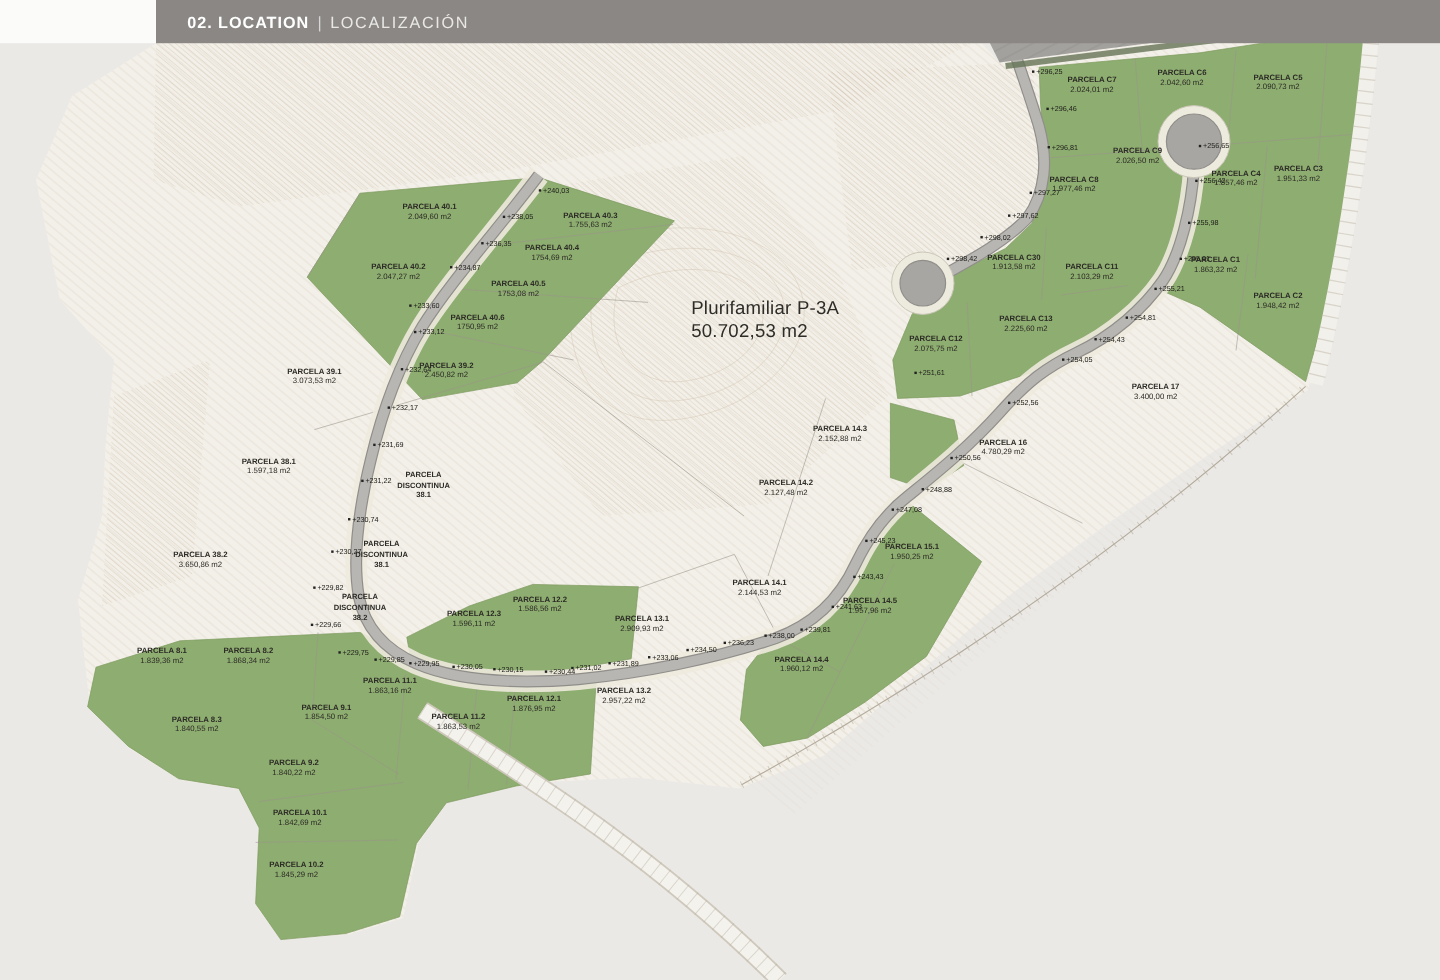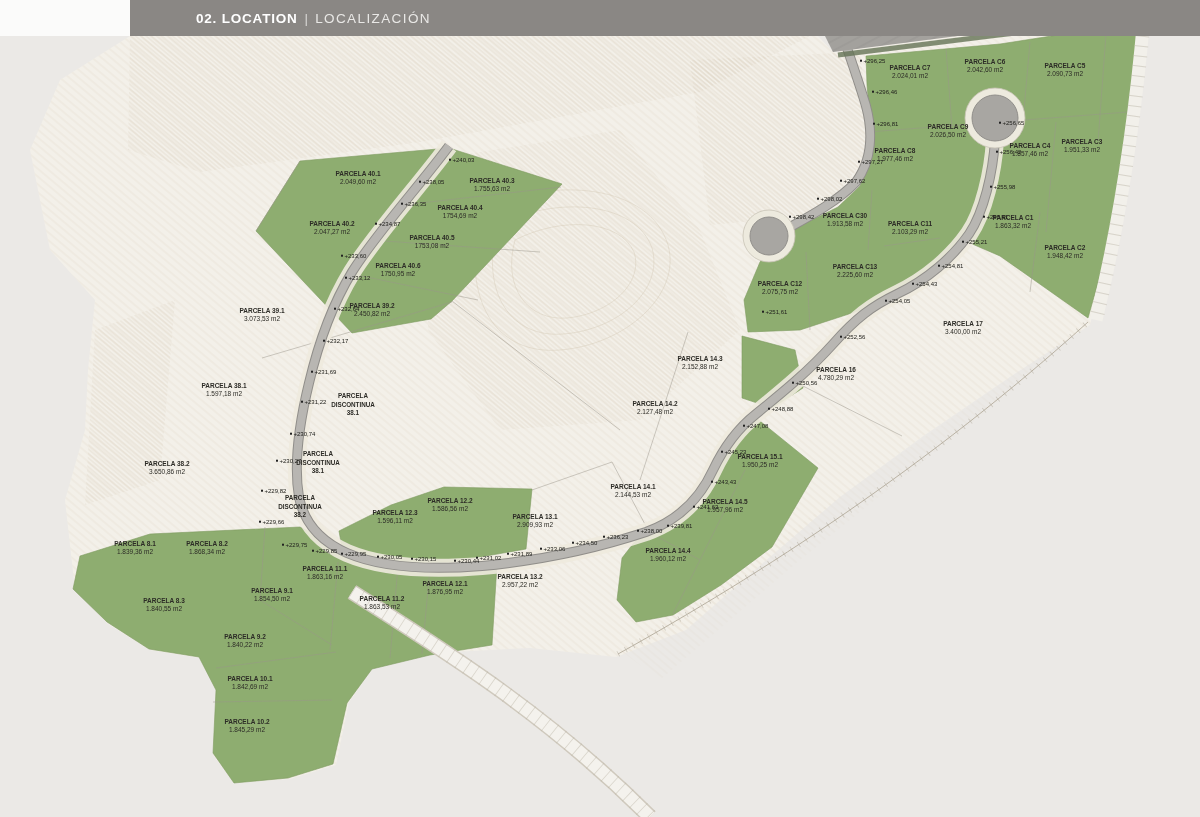--- a/index.html
+++ b/index.html
@@ -8,21 +8,21 @@
     --c-text:#2c2b26; --c-bar:#8a8784;
   }
   html,body{margin:0;padding:0;background:#fff;}
   #stage{position:relative;width:1200px;height:817px;overflow:hidden;
          background:var(--c-bg);font-family:"Liberation Sans",sans-serif;}
   #plan-svg{position:absolute;left:0;top:0;}
   
   #corner{position:absolute;left:0;top:0;width:130px;height:36px;background:#fbfbfa;z-index:6;}
   #topbar{position:absolute;left:130px;top:0;right:0;height:36px;background:var(--c-bar);
           display:flex;align-items:center;padding-left:26px;box-sizing:border-box;z-index:6;}
-  #topbar .t1{color:#ffffff;font-size:13.5px;font-weight:700;letter-spacing:.8px;margin-left:40px;}
+  #topbar .t1{color:#ffffff;font-size:13.5px;font-weight:700;letter-spacing:.8px;}
   #topbar .sep{color:#d8d7d5;font-size:13.5px;margin:0 7px;font-weight:400;}
   #topbar .t2{color:#e9e8e6;font-size:13.5px;font-weight:400;letter-spacing:1.4px;}
   
   #labels{position:absolute;left:0;top:0;width:1200px;height:817px;z-index:4;pointer-events:none;}
   .plbl{position:absolute;transform:translate(-50%,-50%);text-align:center;color:var(--c-text);
         font-size:6.5px;line-height:1.3;white-space:nowrap;}
   .plbl .nm{font-weight:700;display:block;}
   .plbl .ar{font-weight:400;display:block;}
   .dlbl{font-size:6.3px;font-weight:700;line-height:1.35;}
   .emk{position:absolute;transform:translate(-1px,-55%);font-size:6px;font-weight:500;
@@ -136,20 +136,24 @@
     </g>
 
     <g>
       <path d="M810,0 L1200,0 L1200,16 L1146,12 L833,52 L818,22 Z" fill="var(--c-highway)"></path>
       <path d="M810,0 L1200,0 L1200,16 L1146,12 L833,52 L818,22 Z" fill="url(#ph)" opacity="0.5"></path>
       <path d="M838,55 C940,42 1040,30 1142,18" stroke="#647355" stroke-width="5" fill="none" opacity="0.8"></path>
     </g>
   </svg>
 
   <div id="labels">
+    <div id="zone" style="left: 576px; top: 248px;">
+      <div>Plurifamiliar P-3A</div>
+      <div>50.702,53 m2</div>
+    </div>
     <div id="road-label">E - DO</div>
   <div class="plbl" style="left: 358px; top: 178px;">
         <span class="nm">PARCELA 40.1</span>
         <span class="ar">2.049,60 m2</span>
       </div>
       <div class="plbl" style="left: 332px; top: 228px;">
         <span class="nm">PARCELA 40.2</span>
         <span class="ar">2.047,27 m2</span>
       </div>
       <div class="plbl" style="left: 492px; top: 185px;">

